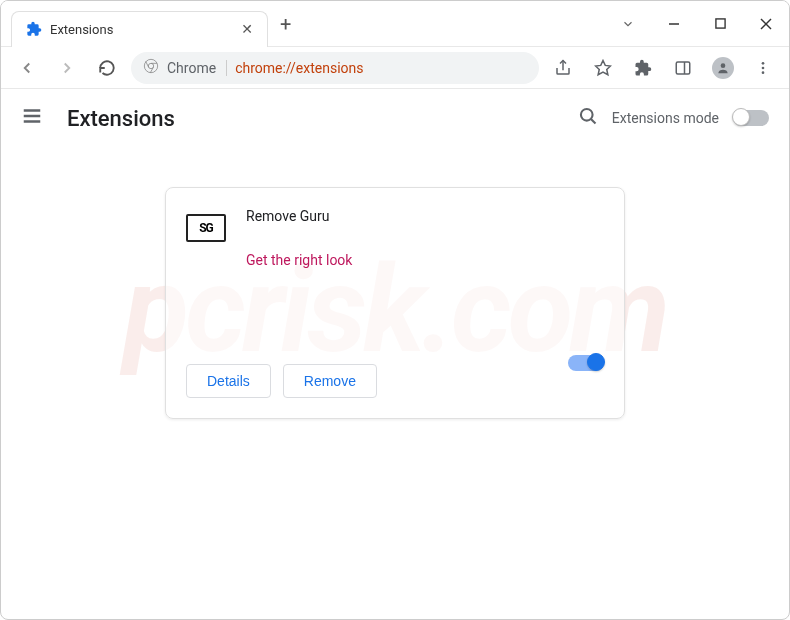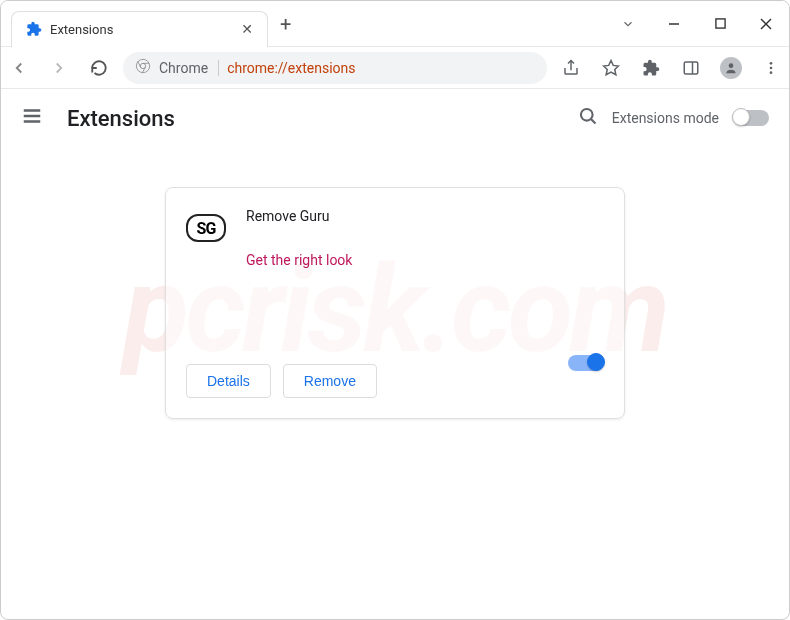--- a/index.html
+++ b/index.html
@@ -55,21 +55,21 @@
   .new-tab { margin-left: 12px; color: #555; font-size: 20px; cursor: pointer; line-height: 1; }
   .win-controls { margin-left: auto; display: flex; gap: 0; }
   .win-btn { width: 46px; height: 40px; display: flex; align-items: center; justify-content: center; color: #333; cursor: pointer; }
   .win-btn.caret { width: 46px; color: #666; }
   
   .toolbar {
     height: 42px;
     display: flex;
     align-items: center;
     gap: 8px;
-    padding: 0 2px;
+    padding: 0 10px;
     border-bottom: 1px solid #e8e8e8;
     background: #fff;
   }
   .nav-btn {
     width: 32px; height: 32px;
     display: flex; align-items: center; justify-content: center;
     color: #888; border-radius: 50%; cursor: pointer;
   }
   .nav-btn.active { color: #555; }
   .addressbar {
@@ -137,23 +137,23 @@
     background: rgba(255,255,255,0.6);
     border: 1px solid #e0e0e0;
     border-radius: 8px;
     box-shadow: 0 1px 3px rgba(0,0,0,0.08);
     padding: 20px;
   }
   .card-top { display: flex; gap: 20px; }
   .ext-icon {
     width: 40px; height: 28px;
     border: 2px solid #222;
-    border-radius: 12px;
+    border-radius: 2px;
     display: flex; align-items: center; justify-content: center;
-    font-size: 16px; font-weight: 700;
+    font-size: 12px; font-weight: 700;
     letter-spacing: -1px;
     flex-shrink: 0;
     margin-top: 6px;
   }
   .ext-info .ext-name { font-size: 14px; color: #202124; margin-bottom: 6px; }
   .ext-info .ext-desc { font-size: 14px; color: #be185d; margin-top: 28px; }
   .card-bottom {
     display: flex;
     align-items: center;
     gap: 12px;

